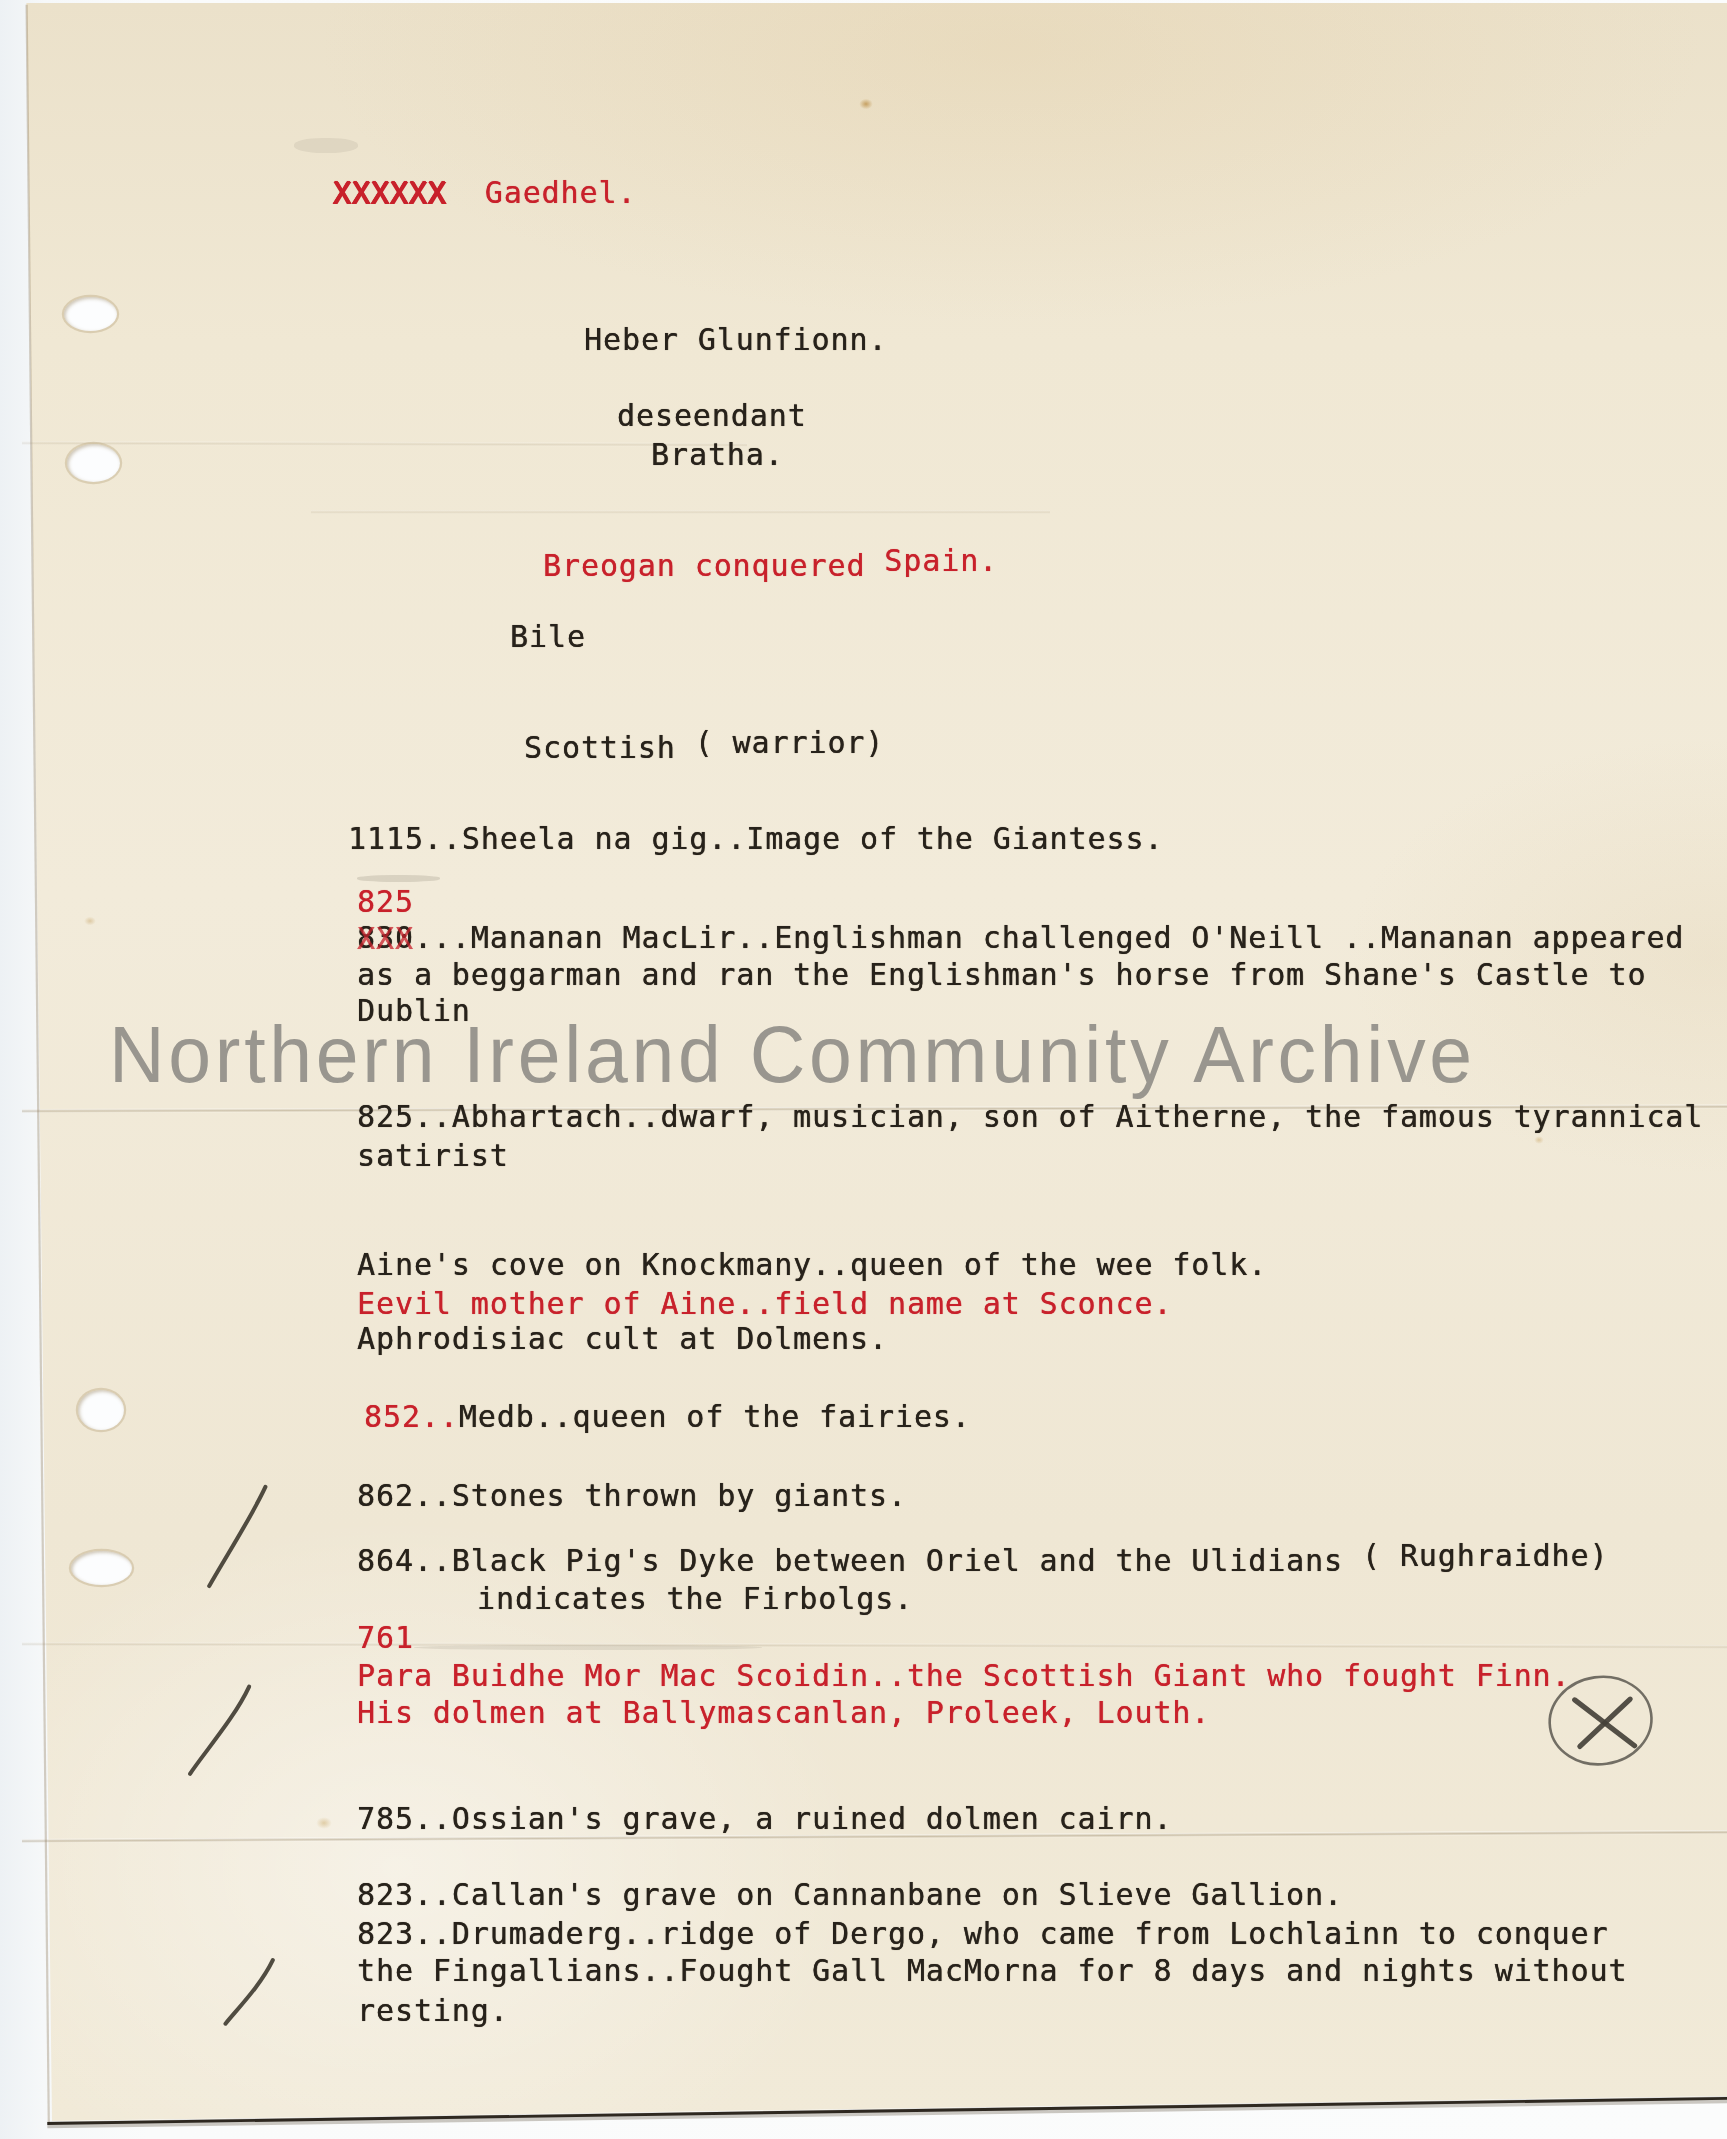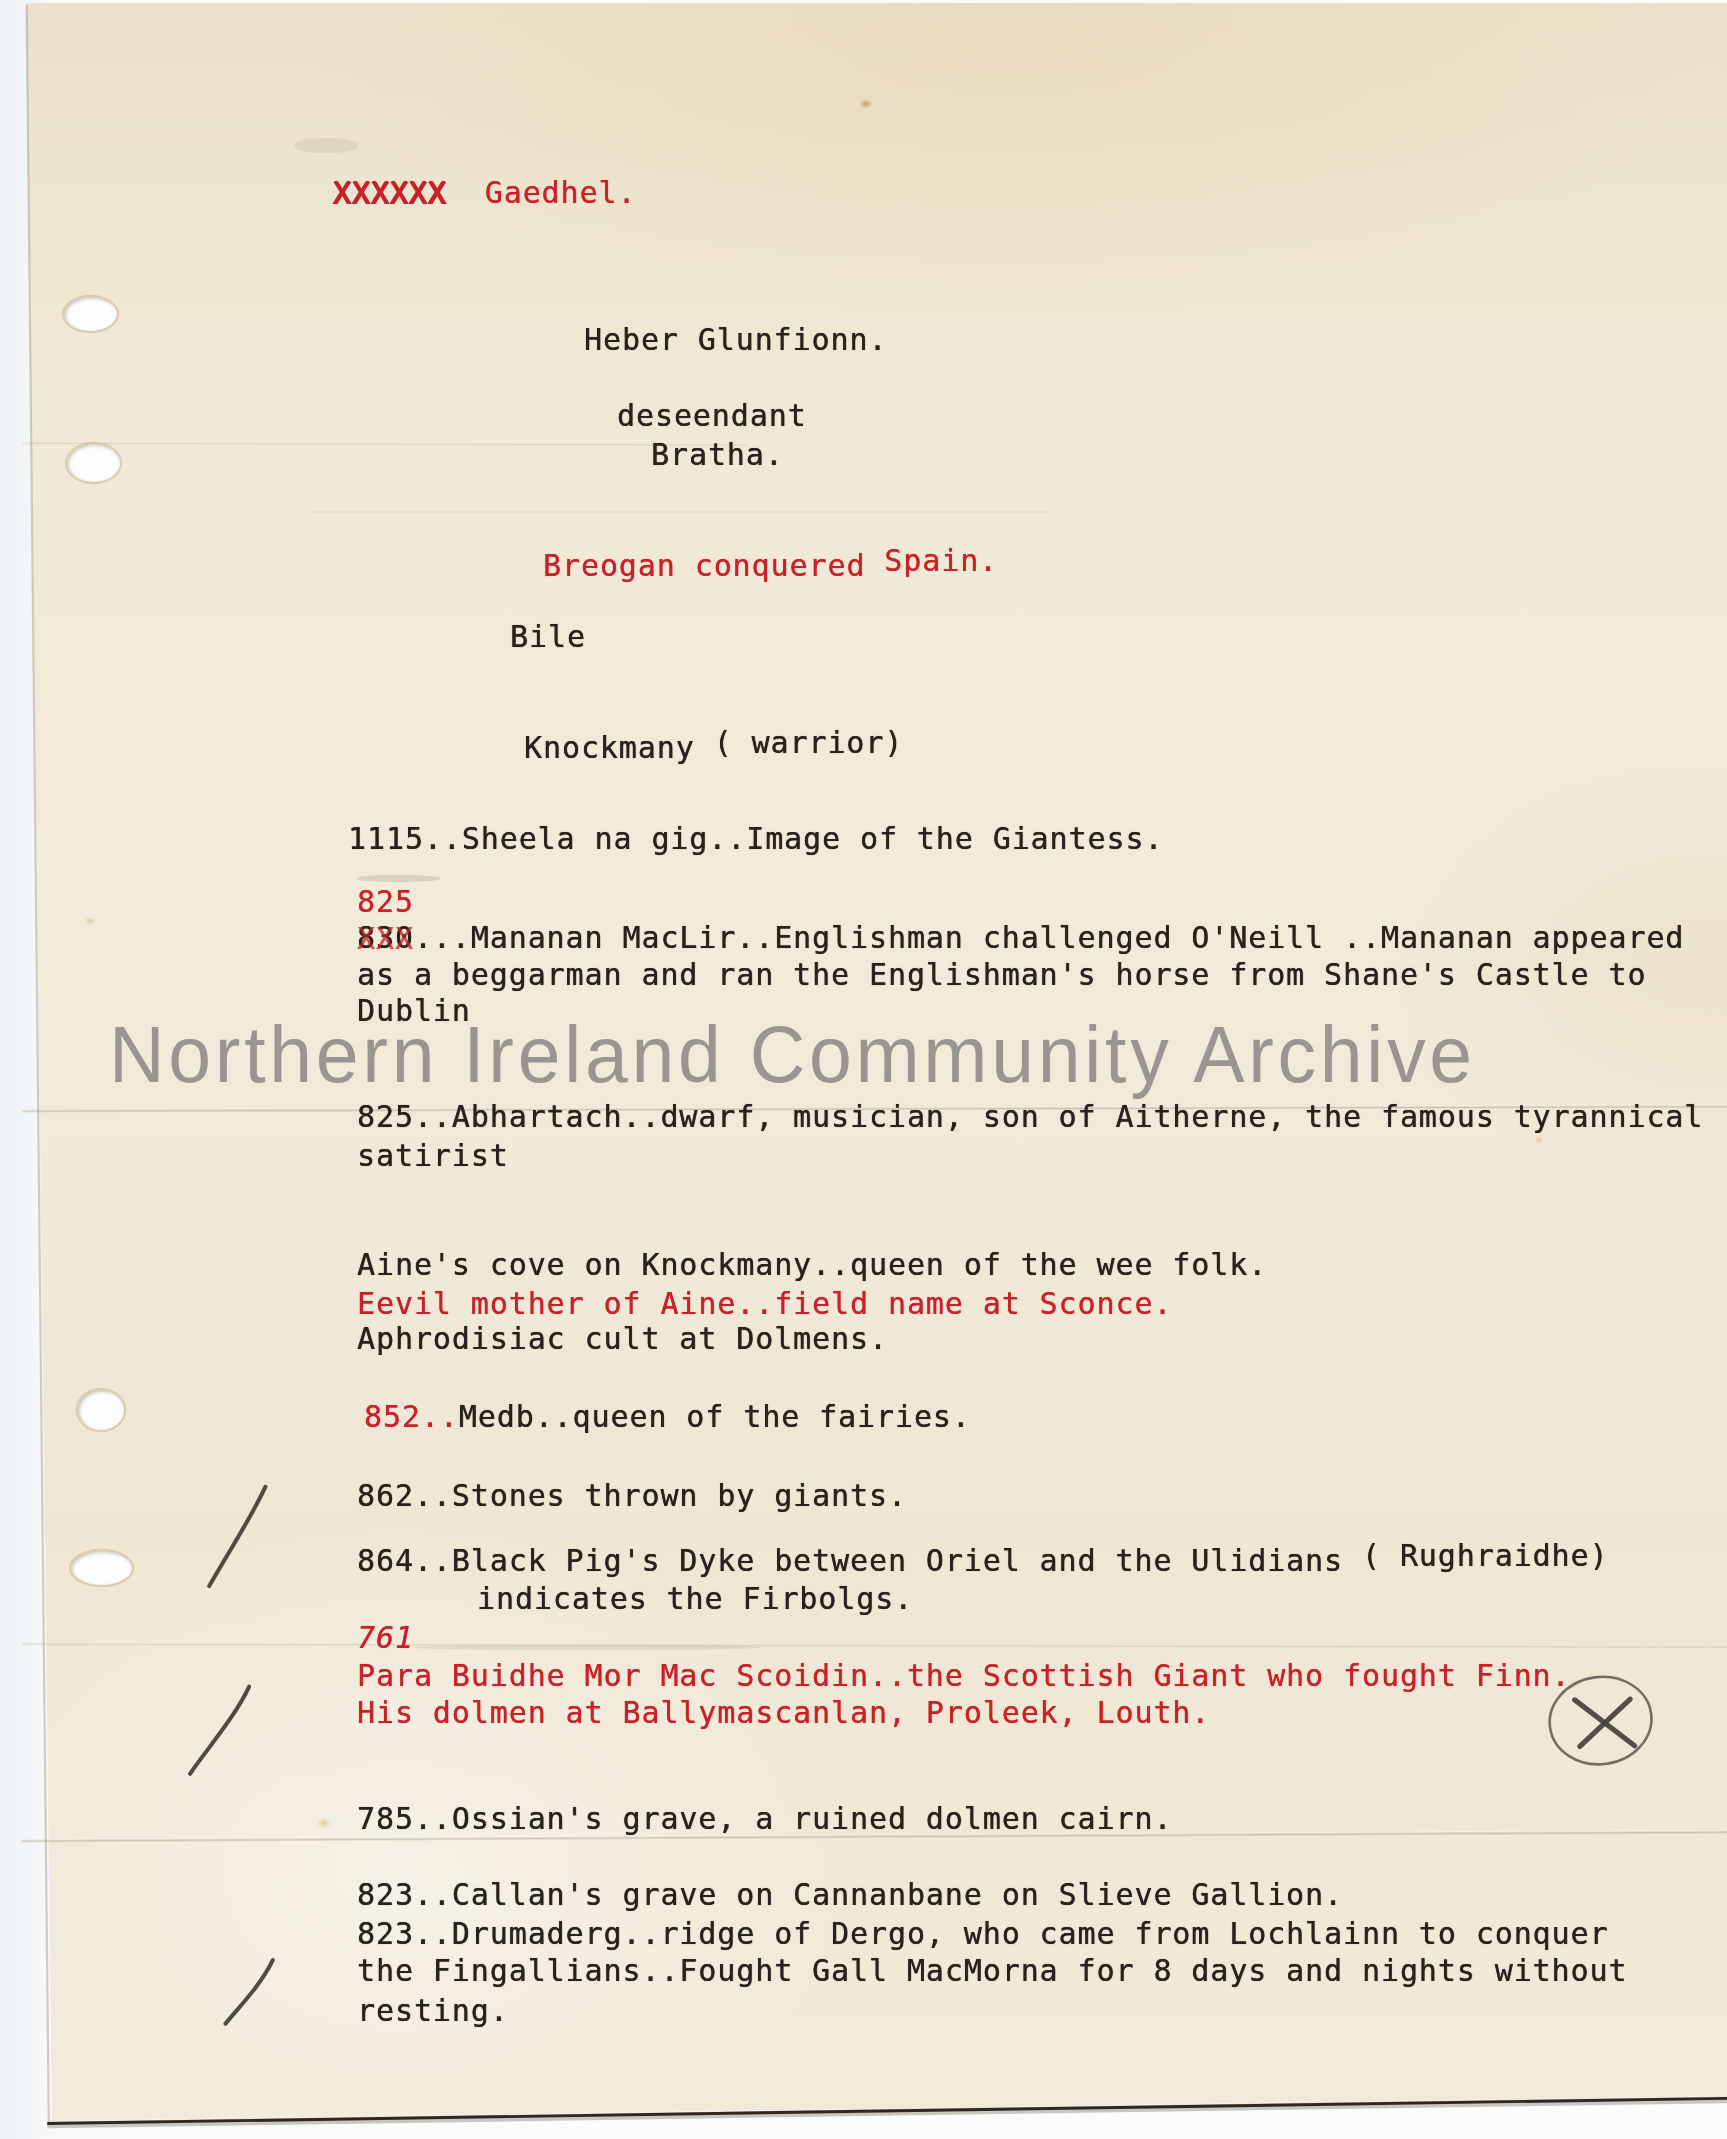--- a/index.html
+++ b/index.html
@@ -55,36 +55,36 @@
       <div class="crease" style="left: 311px; top: 510px; width: 739px; opacity: 0.26; transform: rotate(0deg);"></div>
     </div>
   <div id="watermark">Northern Ireland Community Archive</div>
   <div id="typed-layer">
       <div class="tline" style="left: 333px; top: 176px;"><span class="ink-red overstruck">XXXXXX</span><span class="ink-red">  Gaedhel.</span></div>
       <div class="tline" style="left: 584px; top: 323px;"><span class="ink-black">Heber Glunfionn.</span></div>
       <div class="tline" style="left: 617px; top: 399px;"><span class="ink-black">deseendant</span></div>
       <div class="tline" style="left: 651px; top: 438px;"><span class="ink-black">Bratha.</span></div>
       <div class="tline" style="left: 543px; top: 549px;"><span class="ink-red">Breogan conquered </span><span class="ink-red raised">Spain.</span></div>
       <div class="tline" style="left: 510px; top: 620px;"><span class="ink-black">Bile</span></div>
-      <div class="tline" style="left: 524px; top: 731px;"><span class="ink-black">Knockmany </span><span class="ink-black raised">( warrior)</span></div>
+      <div class="tline" style="left: 524px; top: 731px;"><span class="ink-black">Scottish </span><span class="ink-black raised">( warrior)</span></div>
       <div class="tline" style="left: 348px; top: 822px;"><span class="ink-black">1115..Sheela na gig..Image of the Giantess.</span></div>
       <div class="tline" style="left: 357px; top: 885px;"><span class="ink-red">825</span></div>
       <div class="tline" style="left: 357px; top: 921px;"><span class="ink-black">830</span><span class="strike-overlay ink-red">XXX</span><span class="ink-black">...Mananan MacLir..Englishman challenged O'Neill ..Mananan appeared</span></div>
       <div class="tline" style="left: 357px; top: 958px;"><span class="ink-black">as a beggarman and ran the Englishman's horse from Shane's Castle to</span></div>
       <div class="tline" style="left: 357px; top: 994px;"><span class="ink-black">Dublin</span></div>
       <div class="tline" style="left: 357px; top: 1100px;"><span class="ink-black">825..Abhartach..dwarf, musician, son of Aitherne, the famous tyrannical</span></div>
       <div class="tline" style="left: 357px; top: 1139px;"><span class="ink-black">satirist</span></div>
       <div class="tline" style="left: 357px; top: 1248px;"><span class="ink-black">Aine's cove on Knockmany..queen of the wee folk.</span></div>
       <div class="tline" style="left: 357px; top: 1322px;"><span class="ink-black">Aphrodisiac cult at Dolmens.</span></div>
       <div class="tline" style="left: 357px; top: 1287px;"><span class="ink-red">Eevil mother of Aine..field name at Sconce.</span></div>
       <div class="tline" style="left: 364px; top: 1400px;"><span class="ink-red">852..</span><span class="ink-black">Medb..queen of the fairies.</span></div>
       <div class="tline" style="left: 357px; top: 1473px; margin-top: 6px;"><span class="ink-black">862..Stones thrown by giants.</span></div>
       <div class="tline" style="left: 357px; top: 1544px;"><span class="ink-black">864..Black Pig's Dyke between Oriel and the Ulidians </span><span class="ink-black raised">( Rughraidhe)</span></div>
       <div class="tline" style="left: 477px; top: 1582px;"><span class="ink-black">indicates the Firbolgs.</span></div>
-      <div class="tline" style="left: 357px; top: 1621px; font-style: italic;"><span class="ink-red">761</span></div>
+      <div class="tline" style="left: 357px; top: 1621px;"><span class="ink-red">761</span></div>
       <div class="tline" style="left: 357px; top: 1659px;"><span class="ink-red">Para Buidhe Mor Mac Scoidin..the Scottish Giant who fought Finn.</span></div>
       <div class="tline" style="left: 357px; top: 1696px;"><span class="ink-red">His dolmen at Ballymascanlan, Proleek, Louth.</span></div>
       <div class="tline" style="left: 357px; top: 1802px;"><span class="ink-black">785..Ossian's grave, a ruined dolmen cairn.</span></div>
       <div class="tline" style="left: 357px; top: 1878px;"><span class="ink-black">823..Callan's grave on Cannanbane on Slieve Gallion.</span></div>
       <div class="tline" style="left: 357px; top: 1917px;"><span class="ink-black">823..Drumaderg..ridge of Dergo, who came from Lochlainn to conquer</span></div>
       <div class="tline" style="left: 357px; top: 1954px;"><span class="ink-black">the Fingallians..Fought Gall MacMorna for 8 days and nights without</span></div>
       <div class="tline" style="left: 357px; top: 1994px;"><span class="ink-black">resting.</span></div>
     </div>
   <div id="smudge-layer">
       <div class="smudge" style="left: 357px; top: 875px; width: 83px; height: 6.7px; opacity: 0.5;"></div>

